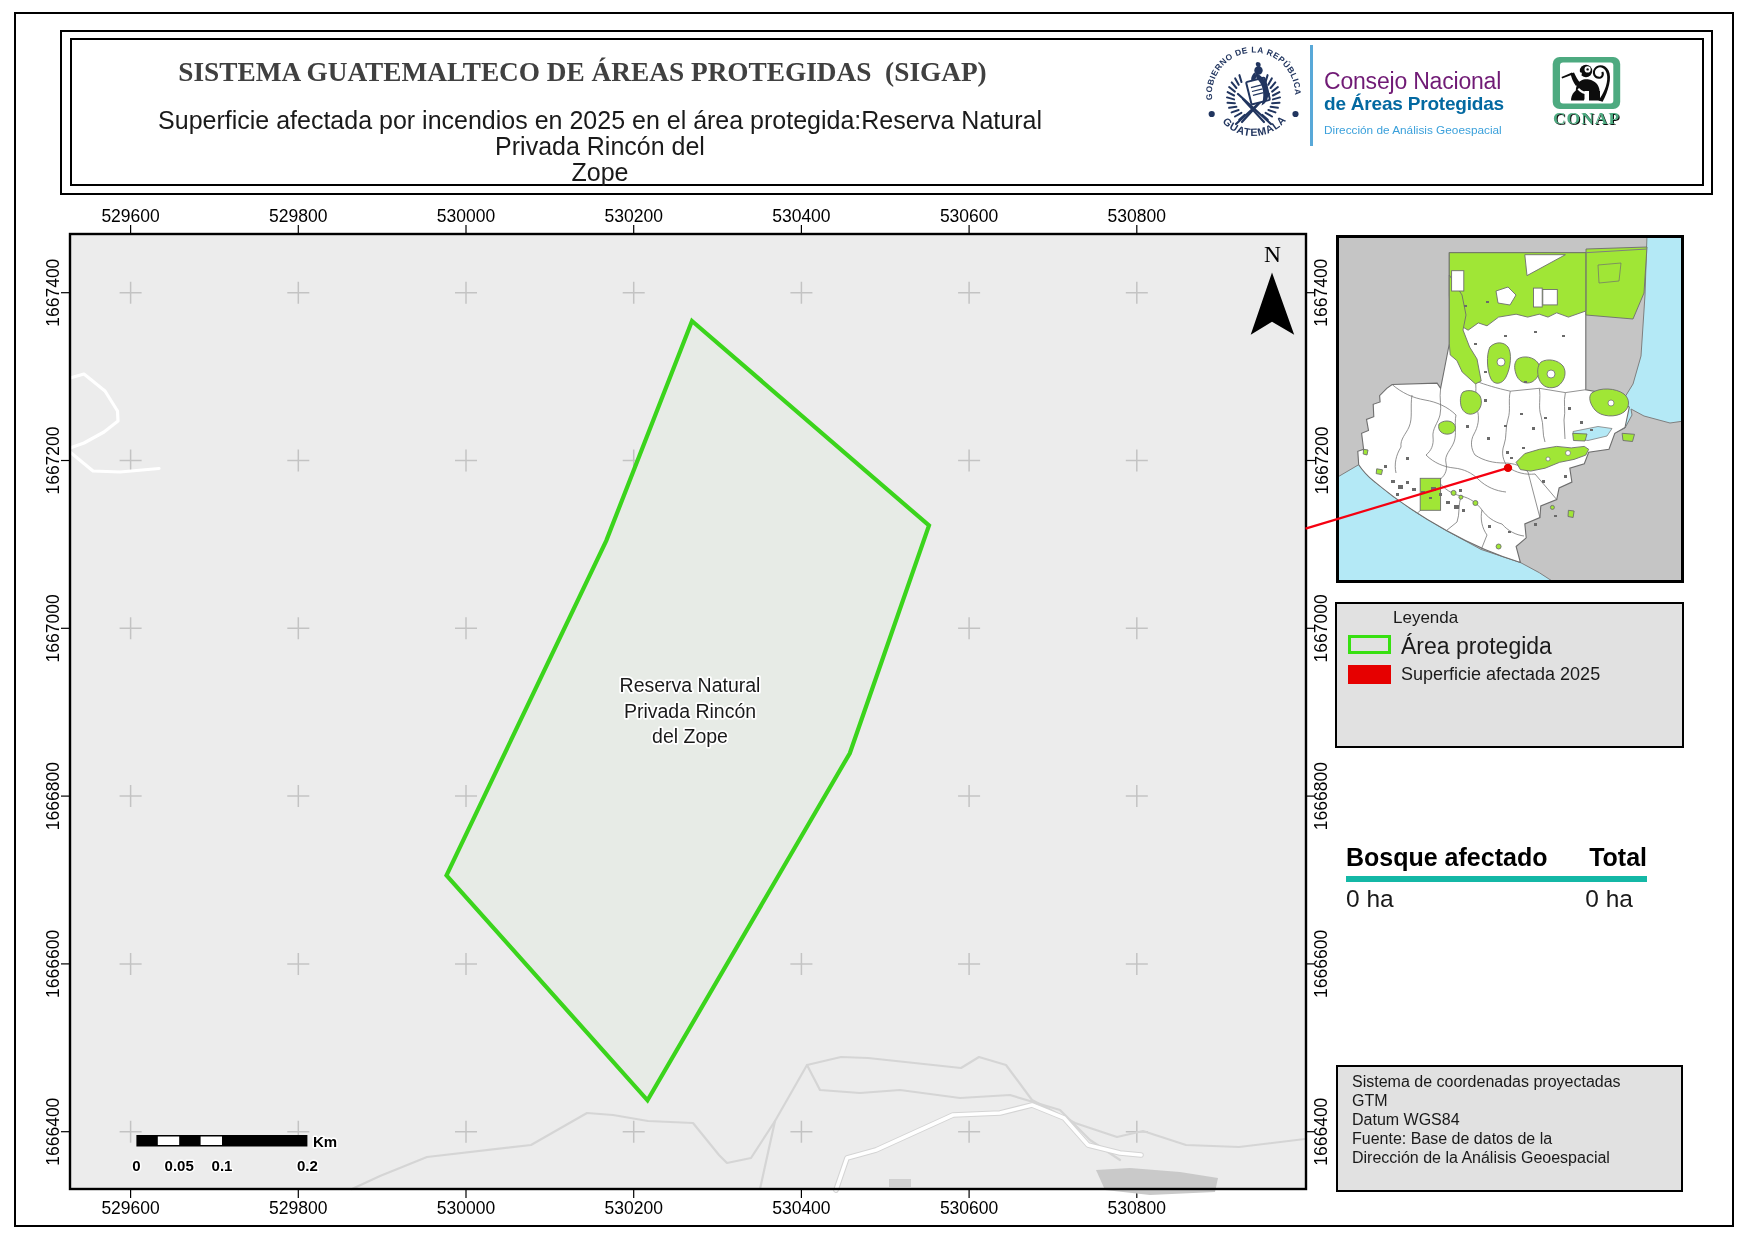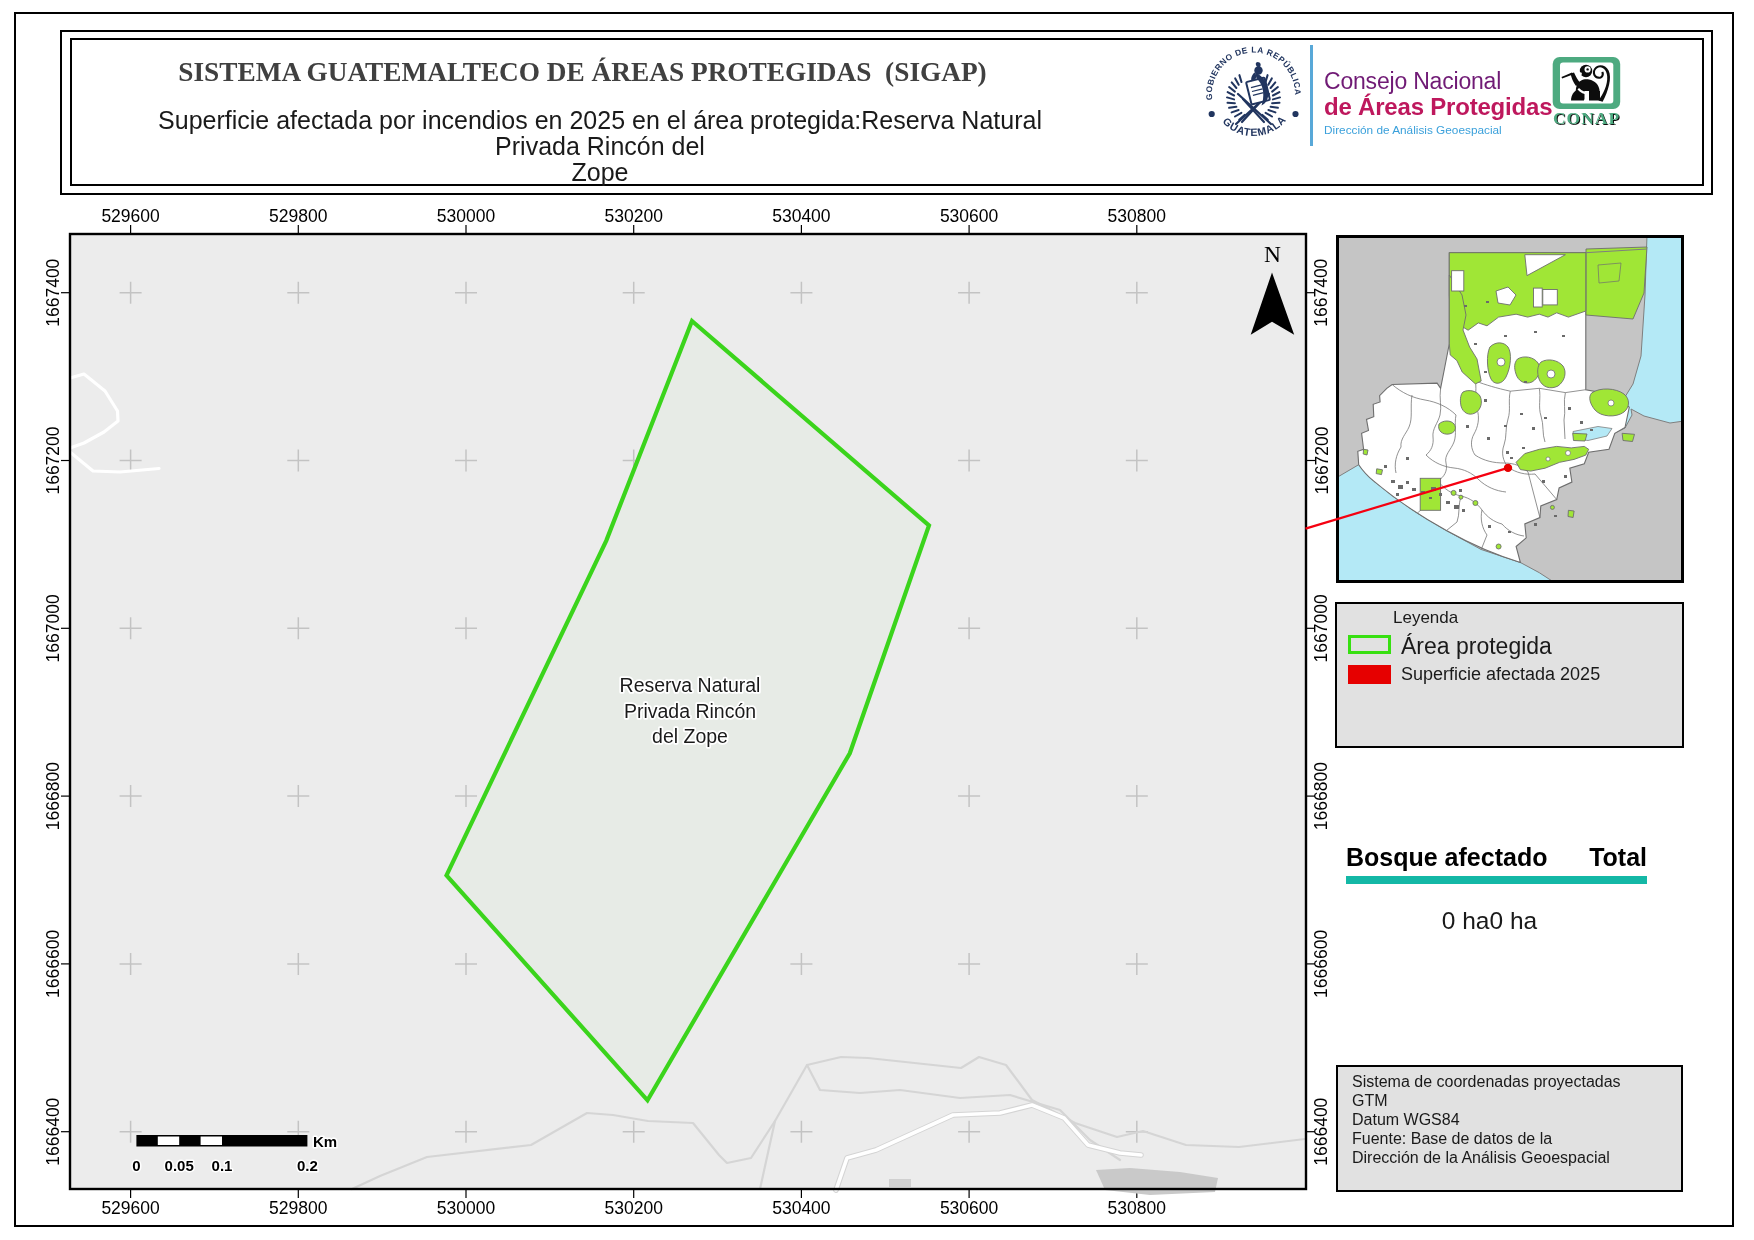--- a/index.html
+++ b/index.html
@@ -79,21 +79,21 @@
   <circle cx="57.5" cy="30.5" r="4.2" fill="#21355f"></circle>
   <path d="M 57,27.5 C 53,24.5 55,20.5 58.5,22.5 C 60,23.5 60,26 58.8,27.2 Z" fill="#21355f"></path>
   <path d="M 55,33 C 62,36 67,43 67.5,52 C 67.8,58 65,63.5 60.5,65.5 C 63.5,57 63,47 57.5,40.5 C 55.5,38 54,35.5 55,33 Z" fill="#21355f"></path>
   <path d="M 54.5,32 C 51,34 49.5,38 50.5,41.5 L 55.5,38 Z" fill="#21355f"></path>
 </svg>
 
 <div class="abs" style="left:1310px;top:45px;width:2.5px;height:101px;background:#58a8d8;"></div>
 
 <div class="abs" style="left:1324px;top:67.5px;width:400px;font-size:23px;letter-spacing:-0.2px;color:#701a75;">Consejo Nacional</div>
 
-<div class="abs" style="left:1324px;top:93px;width:400px;font-size:24px;letter-spacing:-0.2px;font-weight:bold;color:#be185d;">de Áreas Protegidas</div>
+<div class="abs" style="left:1324px;top:93px;width:400px;font-size:19px;letter-spacing:-0.2px;font-weight:bold;color:#0369a1;">de Áreas Protegidas</div>
 
 <div class="abs" style="left:1324px;top:123px;width:400px;font-size:11.8px;color:#3aa0db;">Dirección de Análisis Geoespacial</div>
 
 <svg class="abs" style="left:1549px;top:55px;" width="80" height="74" viewBox="0 0 80 74">
   <rect x="3.7" y="2" width="67.5" height="52" rx="7" fill="#4daa80"></rect>
   <rect x="11" y="7.5" width="53.3" height="41" rx="3" fill="#ffffff"></rect>
   <g fill="#0d0d0d">
 
     <path d="M 12.5,22 L 23,17.6 L 23.8,19.4 L 13.2,23.6 Z"></path>
 
@@ -404,24 +404,24 @@
 
 <div class="abs" style="left:1349px;top:608px;font-size:17px;color:#1a1a1a;margin-left:44px;">Leyenda</div>
 
 <div class="abs" style="left:1348px;top:635px;width:43px;height:19px;background:#e1e1e1;border:3.5px solid #37e011;box-sizing:border-box;"></div>
 <div class="abs" style="left:1401px;top:633px;font-size:23px;color:#1a1a1a;">Área protegida</div>
 
 <div class="abs" style="left:1348px;top:665px;width:43px;height:19px;background:#e60000;"></div>
 <div class="abs" style="left:1401px;top:664px;font-size:18px;color:#1a1a1a;">Superficie afectada 2025</div>
 
 <div class="abs" style="left:1346px;top:843px;width:301px;">
-  <div style="font-size:25px;font-weight:bold;color:#000;border-bottom:8px solid #14b8a6;padding-bottom:4px;display:flex;justify-content:space-between;">
+  <div style="font-size:25px;font-weight:bold;color:#000;border-bottom:6px solid #14b8a6;padding-bottom:4px;display:flex;justify-content:space-between;">
       <span>Bosque afectado</span>
       <span>Total</span>
     </div>
-  <div style="font-size:24.5px;color:#1a1a1a;padding-top:3px;display:flex;justify-content:center;margin-top:20px;">
+  <div style="font-size:24.5px;color:#1a1a1a;padding-top:3px;display:flex;justify-content:space-between;">
       <span>0 ha</span>
       <span style="margin-right:14px;">0 ha</span>
     </div>
 </div>
 
 <div class="abs" style="left:1336px;top:1065px;width:347px;height:127px;background:#e1e1e1;border:2px solid #000;box-sizing:border-box;"></div>
 <div class="abs" style="left:1352px;top:1072px;width:320px;font-size:16px;color:#1a1a1a;line-height:19px;">Sistema de coordenadas proyectadas<br>GTM<br>Datum WGS84<br>Fuente: Base de datos de la<br>Dirección de la Análisis Geoespacial</div>
 
 </body></html>

